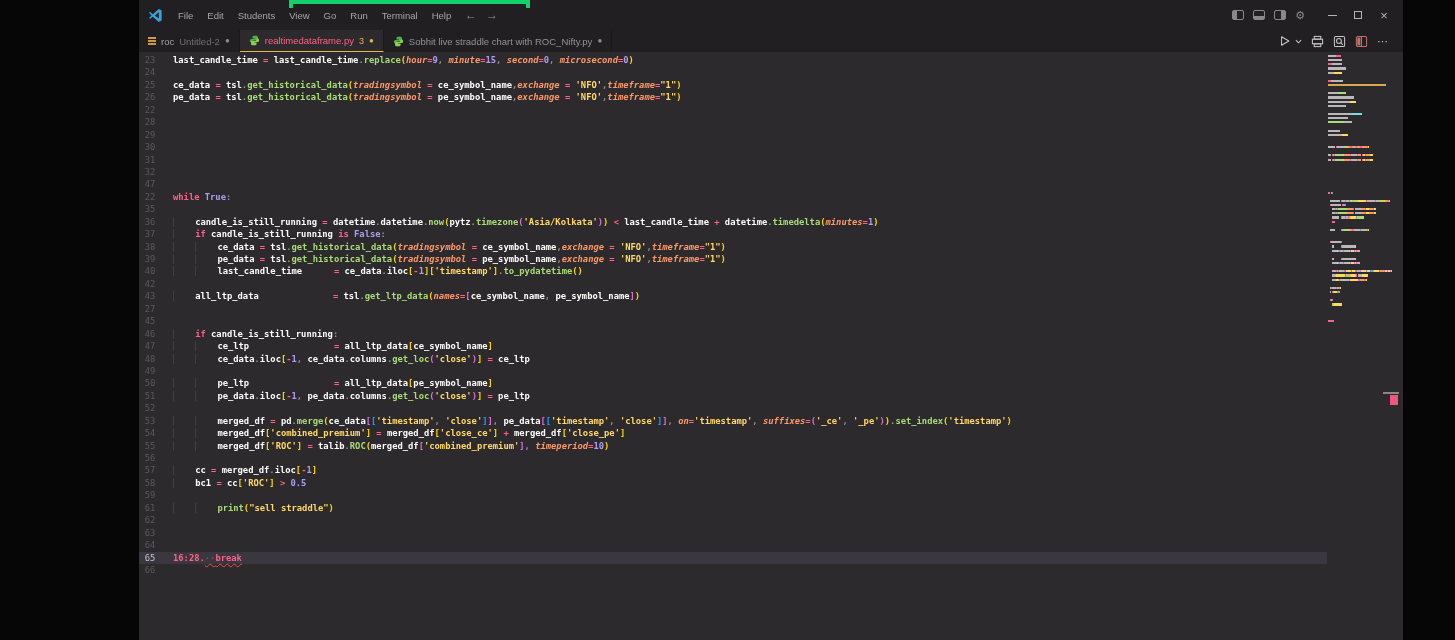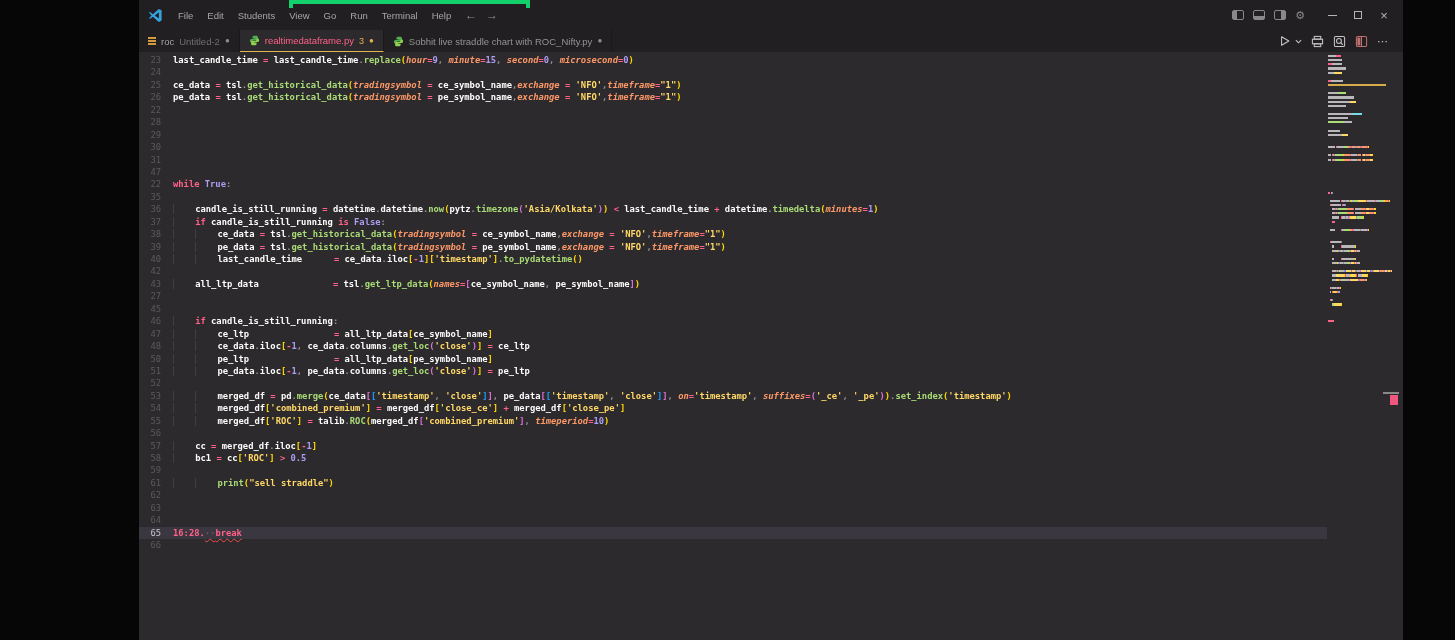--- a/index.html
+++ b/index.html
@@ -46,21 +46,21 @@
   .editor-actions { position:absolute; right:14px; top:0; height:22px; display:flex; align-items:center; gap:9px; color:#c8c6c8; }
   .editor-actions svg { display:block; }
   .ellipsis { font-size:11px; letter-spacing:1px; color:#c8c6c8; }
 
   
   .editor { position:relative; height:588px; background:#2d2a2e; overflow:hidden; }
   .code-scroll { position:absolute; left:0; top:2px; right:76px; }
   .code-row { display:flex; height:12.45px; line-height:12.45px; white-space:pre;
               font-family:"DejaVu Sans Mono", monospace; font-size:8.8px; font-weight:bold; }
   .code-row.active { background:#3a3741; }
-  .lnum { flex:none; width:34px; text-align:right; padding-right:12px; color:#5b595c; font-weight:normal; }
+  .lnum { flex:none; width:34px; text-align:center; padding-right:12px; color:#5b595c; font-weight:normal; }
   .code-row.active .lnum { color:#c6c5c6; }
   .code-text { flex:1; color:#fcfcfa; }
   .ind { border-left:1px solid #413e43; }
   .err-head { color:#ff6188; }
   .err-dots { color:#77555f; text-decoration:underline wavy #f14c4c 1px; text-underline-offset:2px; }
   .err-word { color:#ff6188; text-decoration:underline wavy #f14c4c 1px; text-underline-offset:2px; }
 
   
   .minimap { position:absolute; top:3px; left:1189px; width:64px; overflow:hidden; }
   .mrow { height:4.15px; white-space:nowrap; overflow:hidden; }
@@ -174,35 +174,37 @@
       <div class="code-scroll" id="code-host">
           <div class="code-row"><span class="lnum">23</span><span class="code-text"><span style="color:#fcfcfa">last_candle_time</span> <span style="color:#ff6188">=</span> <span style="color:#fcfcfa">last_candle_time</span><span style="color:#919092">.</span><span style="color:#a9dc76">replace</span><span style="color:#ffd700">(</span><span style="color:#fc9867;font-style:italic">hour</span><span style="color:#ff6188">=</span><span style="color:#ab9df2">9</span><span style="color:#919092">,</span> <span style="color:#fc9867;font-style:italic">minute</span><span style="color:#ff6188">=</span><span style="color:#ab9df2">15</span><span style="color:#919092">,</span> <span style="color:#fc9867;font-style:italic">second</span><span style="color:#ff6188">=</span><span style="color:#ab9df2">0</span><span style="color:#919092">,</span> <span style="color:#fc9867;font-style:italic">microsecond</span><span style="color:#ff6188">=</span><span style="color:#ab9df2">0</span><span style="color:#ffd700">)</span></span></div>
           <div class="code-row"><span class="lnum">24</span><span class="code-text"></span></div>
           <div class="code-row"><span class="lnum">25</span><span class="code-text"><span style="color:#fcfcfa">ce_data</span> <span style="color:#ff6188">=</span> <span style="color:#fcfcfa">tsl</span><span style="color:#919092">.</span><span style="color:#a9dc76">get_historical_data</span><span style="color:#ffd700">(</span><span style="color:#fc9867;font-style:italic">tradingsymbol</span> <span style="color:#ff6188">=</span> <span style="color:#fcfcfa">ce_symbol_name</span><span style="color:#919092">,</span><span style="color:#fc9867;font-style:italic">exchange</span> <span style="color:#ff6188">=</span> <span style="color:#ffd866">'NFO'</span><span style="color:#919092">,</span><span style="color:#fc9867;font-style:italic">timeframe</span><span style="color:#ff6188">=</span><span style="color:#ffd866">"1"</span><span style="color:#ffd700">)</span></span></div>
           <div class="code-row"><span class="lnum">26</span><span class="code-text"><span style="color:#fcfcfa">pe_data</span> <span style="color:#ff6188">=</span> <span style="color:#fcfcfa">tsl</span><span style="color:#919092">.</span><span style="color:#a9dc76">get_historical_data</span><span style="color:#ffd700">(</span><span style="color:#fc9867;font-style:italic">tradingsymbol</span> <span style="color:#ff6188">=</span> <span style="color:#fcfcfa">pe_symbol_name</span><span style="color:#919092">,</span><span style="color:#fc9867;font-style:italic">exchange</span> <span style="color:#ff6188">=</span> <span style="color:#ffd866">'NFO'</span><span style="color:#919092">,</span><span style="color:#fc9867;font-style:italic">timeframe</span><span style="color:#ff6188">=</span><span style="color:#ffd866">"1"</span><span style="color:#ffd700">)</span></span></div>
           <div class="code-row"><span class="lnum">22</span><span class="code-text"></span></div>
           <div class="code-row"><span class="lnum">28</span><span class="code-text"></span></div>
           <div class="code-row"><span class="lnum">29</span><span class="code-text"></span></div>
           <div class="code-row"><span class="lnum">30</span><span class="code-text"></span></div>
           <div class="code-row"><span class="lnum">31</span><span class="code-text"></span></div>
+          <div class="code-row"><span class="lnum">32</span><span class="code-text"></span></div>
           <div class="code-row"><span class="lnum">47</span><span class="code-text"></span></div>
           <div class="code-row"><span class="lnum">22</span><span class="code-text"><span style="color:#ff6188">while</span> <span style="color:#ab9df2">True</span><span style="color:#919092">:</span></span></div>
           <div class="code-row"><span class="lnum">35</span><span class="code-text"></span></div>
           <div class="code-row"><span class="lnum">36</span><span class="code-text"><span class="ind">    </span><span style="color:#fcfcfa">candle_is_still_running</span> <span style="color:#ff6188">=</span> <span style="color:#fcfcfa">datetime</span><span style="color:#919092">.</span><span style="color:#fcfcfa">datetime</span><span style="color:#919092">.</span><span style="color:#a9dc76">now</span><span style="color:#ffd700">(</span><span style="color:#fcfcfa">pytz</span><span style="color:#919092">.</span><span style="color:#a9dc76">timezone</span><span style="color:#da70d6">(</span><span style="color:#ffd866">'Asia/Kolkata'</span><span style="color:#da70d6">)</span><span style="color:#ffd700">)</span> <span style="color:#ff6188">&lt;</span> <span style="color:#fcfcfa">last_candle_time</span> <span style="color:#ff6188">+</span> <span style="color:#fcfcfa">datetime</span><span style="color:#919092">.</span><span style="color:#a9dc76">timedelta</span><span style="color:#ffd700">(</span><span style="color:#fc9867;font-style:italic">minutes</span><span style="color:#ff6188">=</span><span style="color:#ab9df2">1</span><span style="color:#ffd700">)</span></span></div>
           <div class="code-row"><span class="lnum">37</span><span class="code-text"><span class="ind">    </span><span style="color:#ff6188">if</span> <span style="color:#fcfcfa">candle_is_still_running</span> <span style="color:#ff6188">is</span> <span style="color:#ab9df2">False</span><span style="color:#919092">:</span></span></div>
           <div class="code-row"><span class="lnum">38</span><span class="code-text"><span class="ind">    </span><span class="ind">    </span><span style="color:#fcfcfa">ce_data</span> <span style="color:#ff6188">=</span> <span style="color:#fcfcfa">tsl</span><span style="color:#919092">.</span><span style="color:#a9dc76">get_historical_data</span><span style="color:#ffd700">(</span><span style="color:#fc9867;font-style:italic">tradingsymbol</span> <span style="color:#ff6188">=</span> <span style="color:#fcfcfa">ce_symbol_name</span><span style="color:#919092">,</span><span style="color:#fc9867;font-style:italic">exchange</span> <span style="color:#ff6188">=</span> <span style="color:#ffd866">'NFO'</span><span style="color:#919092">,</span><span style="color:#fc9867;font-style:italic">timeframe</span><span style="color:#ff6188">=</span><span style="color:#ffd866">"1"</span><span style="color:#ffd700">)</span></span></div>
           <div class="code-row"><span class="lnum">39</span><span class="code-text"><span class="ind">    </span><span class="ind">    </span><span style="color:#fcfcfa">pe_data</span> <span style="color:#ff6188">=</span> <span style="color:#fcfcfa">tsl</span><span style="color:#919092">.</span><span style="color:#a9dc76">get_historical_data</span><span style="color:#ffd700">(</span><span style="color:#fc9867;font-style:italic">tradingsymbol</span> <span style="color:#ff6188">=</span> <span style="color:#fcfcfa">pe_symbol_name</span><span style="color:#919092">,</span><span style="color:#fc9867;font-style:italic">exchange</span> <span style="color:#ff6188">=</span> <span style="color:#ffd866">'NFO'</span><span style="color:#919092">,</span><span style="color:#fc9867;font-style:italic">timeframe</span><span style="color:#ff6188">=</span><span style="color:#ffd866">"1"</span><span style="color:#ffd700">)</span></span></div>
           <div class="code-row"><span class="lnum">40</span><span class="code-text"><span class="ind">    </span><span class="ind">    </span><span style="color:#fcfcfa">last_candle_time</span>      <span style="color:#ff6188">=</span> <span style="color:#fcfcfa">ce_data</span><span style="color:#919092">.</span><span style="color:#fcfcfa">iloc</span><span style="color:#ffd700">[</span><span style="color:#ff6188">-</span><span style="color:#ab9df2">1</span><span style="color:#ffd700">]</span><span style="color:#ffd700">[</span><span style="color:#ffd866">'timestamp'</span><span style="color:#ffd700">]</span><span style="color:#919092">.</span><span style="color:#a9dc76">to_pydatetime</span><span style="color:#ffd700">(</span><span style="color:#ffd700">)</span></span></div>
           <div class="code-row"><span class="lnum">42</span><span class="code-text"></span></div>
           <div class="code-row"><span class="lnum">43</span><span class="code-text"><span class="ind">    </span><span style="color:#fcfcfa">all_ltp_data</span>              <span style="color:#ff6188">=</span> <span style="color:#fcfcfa">tsl</span><span style="color:#919092">.</span><span style="color:#a9dc76">get_ltp_data</span><span style="color:#ffd700">(</span><span style="color:#fc9867;font-style:italic">names</span><span style="color:#ff6188">=</span><span style="color:#da70d6">[</span><span style="color:#fcfcfa">ce_symbol_name</span><span style="color:#919092">,</span> <span style="color:#fcfcfa">pe_symbol_name</span><span style="color:#da70d6">]</span><span style="color:#ffd700">)</span></span></div>
           <div class="code-row"><span class="lnum">27</span><span class="code-text"></span></div>
           <div class="code-row"><span class="lnum">45</span><span class="code-text"></span></div>
           <div class="code-row"><span class="lnum">46</span><span class="code-text"><span class="ind">    </span><span style="color:#ff6188">if</span> <span style="color:#fcfcfa">candle_is_still_running</span><span style="color:#919092">:</span></span></div>
           <div class="code-row"><span class="lnum">47</span><span class="code-text"><span class="ind">    </span><span class="ind">    </span><span style="color:#fcfcfa">ce_ltp</span>                <span style="color:#ff6188">=</span> <span style="color:#fcfcfa">all_ltp_data</span><span style="color:#ffd700">[</span><span style="color:#fcfcfa">ce_symbol_name</span><span style="color:#ffd700">]</span></span></div>
           <div class="code-row"><span class="lnum">48</span><span class="code-text"><span class="ind">    </span><span class="ind">    </span><span style="color:#fcfcfa">ce_data</span><span style="color:#919092">.</span><span style="color:#fcfcfa">iloc</span><span style="color:#ffd700">[</span><span style="color:#ff6188">-</span><span style="color:#ab9df2">1</span><span style="color:#919092">,</span> <span style="color:#fcfcfa">ce_data</span><span style="color:#919092">.</span><span style="color:#fcfcfa">columns</span><span style="color:#919092">.</span><span style="color:#a9dc76">get_loc</span><span style="color:#da70d6">(</span><span style="color:#ffd866">'close'</span><span style="color:#da70d6">)</span><span style="color:#ffd700">]</span> <span style="color:#ff6188">=</span> <span style="color:#fcfcfa">ce_ltp</span></span></div>
+          <div class="code-row"><span class="lnum">49</span><span class="code-text"></span></div>
           <div class="code-row"><span class="lnum">50</span><span class="code-text"><span class="ind">    </span><span class="ind">    </span><span style="color:#fcfcfa">pe_ltp</span>                <span style="color:#ff6188">=</span> <span style="color:#fcfcfa">all_ltp_data</span><span style="color:#ffd700">[</span><span style="color:#fcfcfa">pe_symbol_name</span><span style="color:#ffd700">]</span></span></div>
           <div class="code-row"><span class="lnum">51</span><span class="code-text"><span class="ind">    </span><span class="ind">    </span><span style="color:#fcfcfa">pe_data</span><span style="color:#919092">.</span><span style="color:#fcfcfa">iloc</span><span style="color:#ffd700">[</span><span style="color:#ff6188">-</span><span style="color:#ab9df2">1</span><span style="color:#919092">,</span> <span style="color:#fcfcfa">pe_data</span><span style="color:#919092">.</span><span style="color:#fcfcfa">columns</span><span style="color:#919092">.</span><span style="color:#a9dc76">get_loc</span><span style="color:#da70d6">(</span><span style="color:#ffd866">'close'</span><span style="color:#da70d6">)</span><span style="color:#ffd700">]</span> <span style="color:#ff6188">=</span> <span style="color:#fcfcfa">pe_ltp</span></span></div>
           <div class="code-row"><span class="lnum">52</span><span class="code-text"></span></div>
           <div class="code-row"><span class="lnum">53</span><span class="code-text"><span class="ind">    </span><span class="ind">    </span><span style="color:#fcfcfa">merged_df</span> <span style="color:#ff6188">=</span> <span style="color:#fcfcfa">pd</span><span style="color:#919092">.</span><span style="color:#a9dc76">merge</span><span style="color:#ffd700">(</span><span style="color:#fcfcfa">ce_data</span><span style="color:#da70d6">[</span><span style="color:#179fff">[</span><span style="color:#ffd866">'timestamp'</span><span style="color:#919092">,</span> <span style="color:#ffd866">'close'</span><span style="color:#179fff">]</span><span style="color:#da70d6">]</span><span style="color:#919092">,</span> <span style="color:#fcfcfa">pe_data</span><span style="color:#da70d6">[</span><span style="color:#179fff">[</span><span style="color:#ffd866">'timestamp'</span><span style="color:#919092">,</span> <span style="color:#ffd866">'close'</span><span style="color:#179fff">]</span><span style="color:#da70d6">]</span><span style="color:#919092">,</span> <span style="color:#fc9867;font-style:italic">on</span><span style="color:#ff6188">=</span><span style="color:#ffd866">'timestamp'</span><span style="color:#919092">,</span> <span style="color:#fc9867;font-style:italic">suffixes</span><span style="color:#ff6188">=</span><span style="color:#da70d6">(</span><span style="color:#ffd866">'_ce'</span><span style="color:#919092">,</span> <span style="color:#ffd866">'_pe'</span><span style="color:#da70d6">)</span><span style="color:#ffd700">)</span><span style="color:#919092">.</span><span style="color:#a9dc76">set_index</span><span style="color:#ffd700">(</span><span style="color:#ffd866">'timestamp'</span><span style="color:#ffd700">)</span></span></div>
           <div class="code-row"><span class="lnum">54</span><span class="code-text"><span class="ind">    </span><span class="ind">    </span><span style="color:#fcfcfa">merged_df</span><span style="color:#ffd700">[</span><span style="color:#ffd866">'combined_premium'</span><span style="color:#ffd700">]</span> <span style="color:#ff6188">=</span> <span style="color:#fcfcfa">merged_df</span><span style="color:#ffd700">[</span><span style="color:#ffd866">'close_ce'</span><span style="color:#ffd700">]</span> <span style="color:#ff6188">+</span> <span style="color:#fcfcfa">merged_df</span><span style="color:#ffd700">[</span><span style="color:#ffd866">'close_pe'</span><span style="color:#ffd700">]</span></span></div>
           <div class="code-row"><span class="lnum">55</span><span class="code-text"><span class="ind">    </span><span class="ind">    </span><span style="color:#fcfcfa">merged_df</span><span style="color:#ffd700">[</span><span style="color:#ffd866">'ROC'</span><span style="color:#ffd700">]</span> <span style="color:#ff6188">=</span> <span style="color:#fcfcfa">talib</span><span style="color:#919092">.</span><span style="color:#a9dc76">ROC</span><span style="color:#ffd700">(</span><span style="color:#fcfcfa">merged_df</span><span style="color:#da70d6">[</span><span style="color:#ffd866">'combined_premium'</span><span style="color:#da70d6">]</span><span style="color:#919092">,</span> <span style="color:#fc9867;font-style:italic">timeperiod</span><span style="color:#ff6188">=</span><span style="color:#ab9df2">10</span><span style="color:#ffd700">)</span></span></div>
           <div class="code-row"><span class="lnum">56</span><span class="code-text"></span></div>
           <div class="code-row"><span class="lnum">57</span><span class="code-text"><span class="ind">    </span><span style="color:#fcfcfa">cc</span> <span style="color:#ff6188">=</span> <span style="color:#fcfcfa">merged_df</span><span style="color:#919092">.</span><span style="color:#fcfcfa">iloc</span><span style="color:#ffd700">[</span><span style="color:#ff6188">-</span><span style="color:#ab9df2">1</span><span style="color:#ffd700">]</span></span></div>
           <div class="code-row"><span class="lnum">58</span><span class="code-text"><span class="ind">    </span><span style="color:#fcfcfa">bc1</span> <span style="color:#ff6188">=</span> <span style="color:#fcfcfa">cc</span><span style="color:#ffd700">[</span><span style="color:#ffd866">'ROC'</span><span style="color:#ffd700">]</span> <span style="color:#ff6188">&gt;</span> <span style="color:#ab9df2">0.5</span></span></div>
           <div class="code-row"><span class="lnum">59</span><span class="code-text"></span></div>

